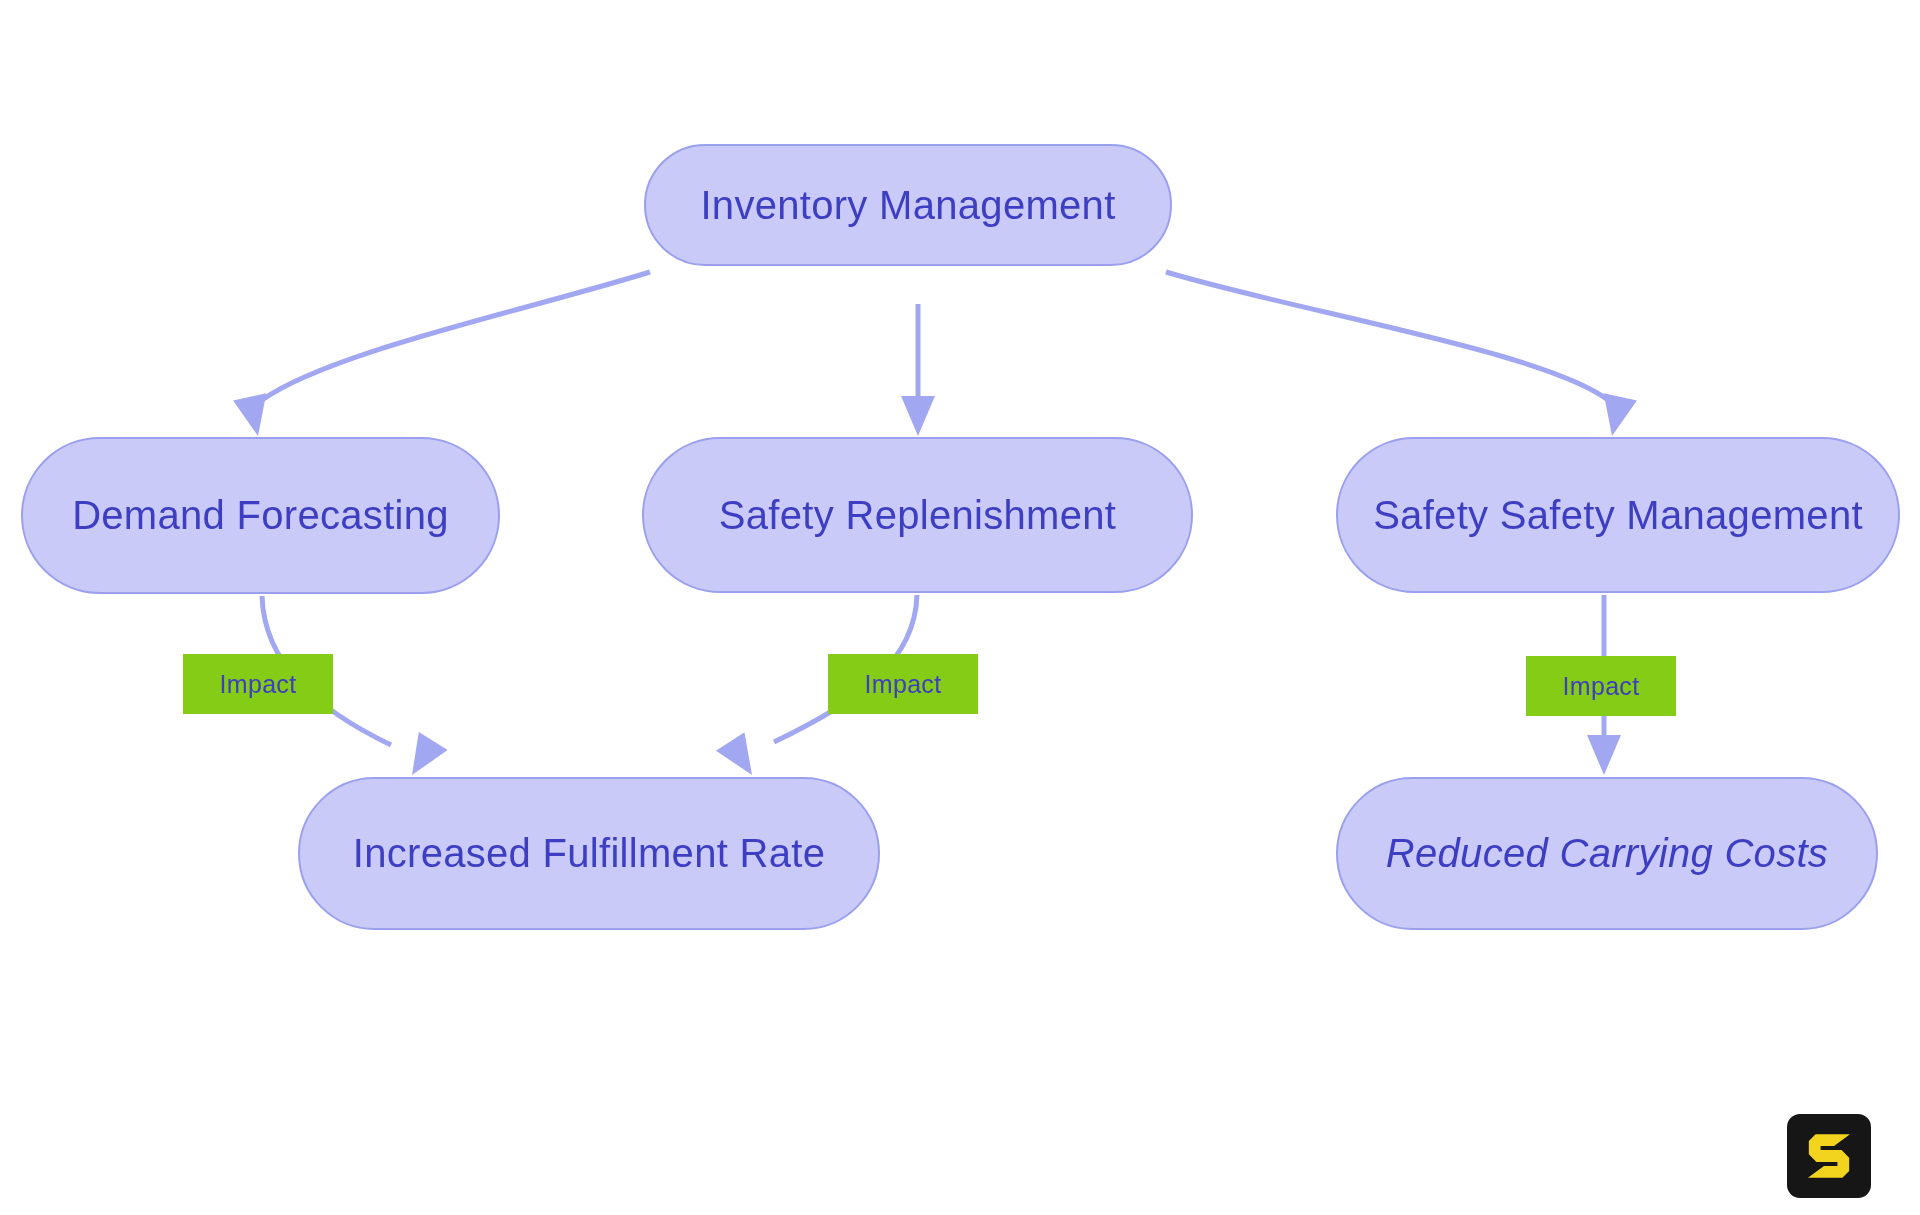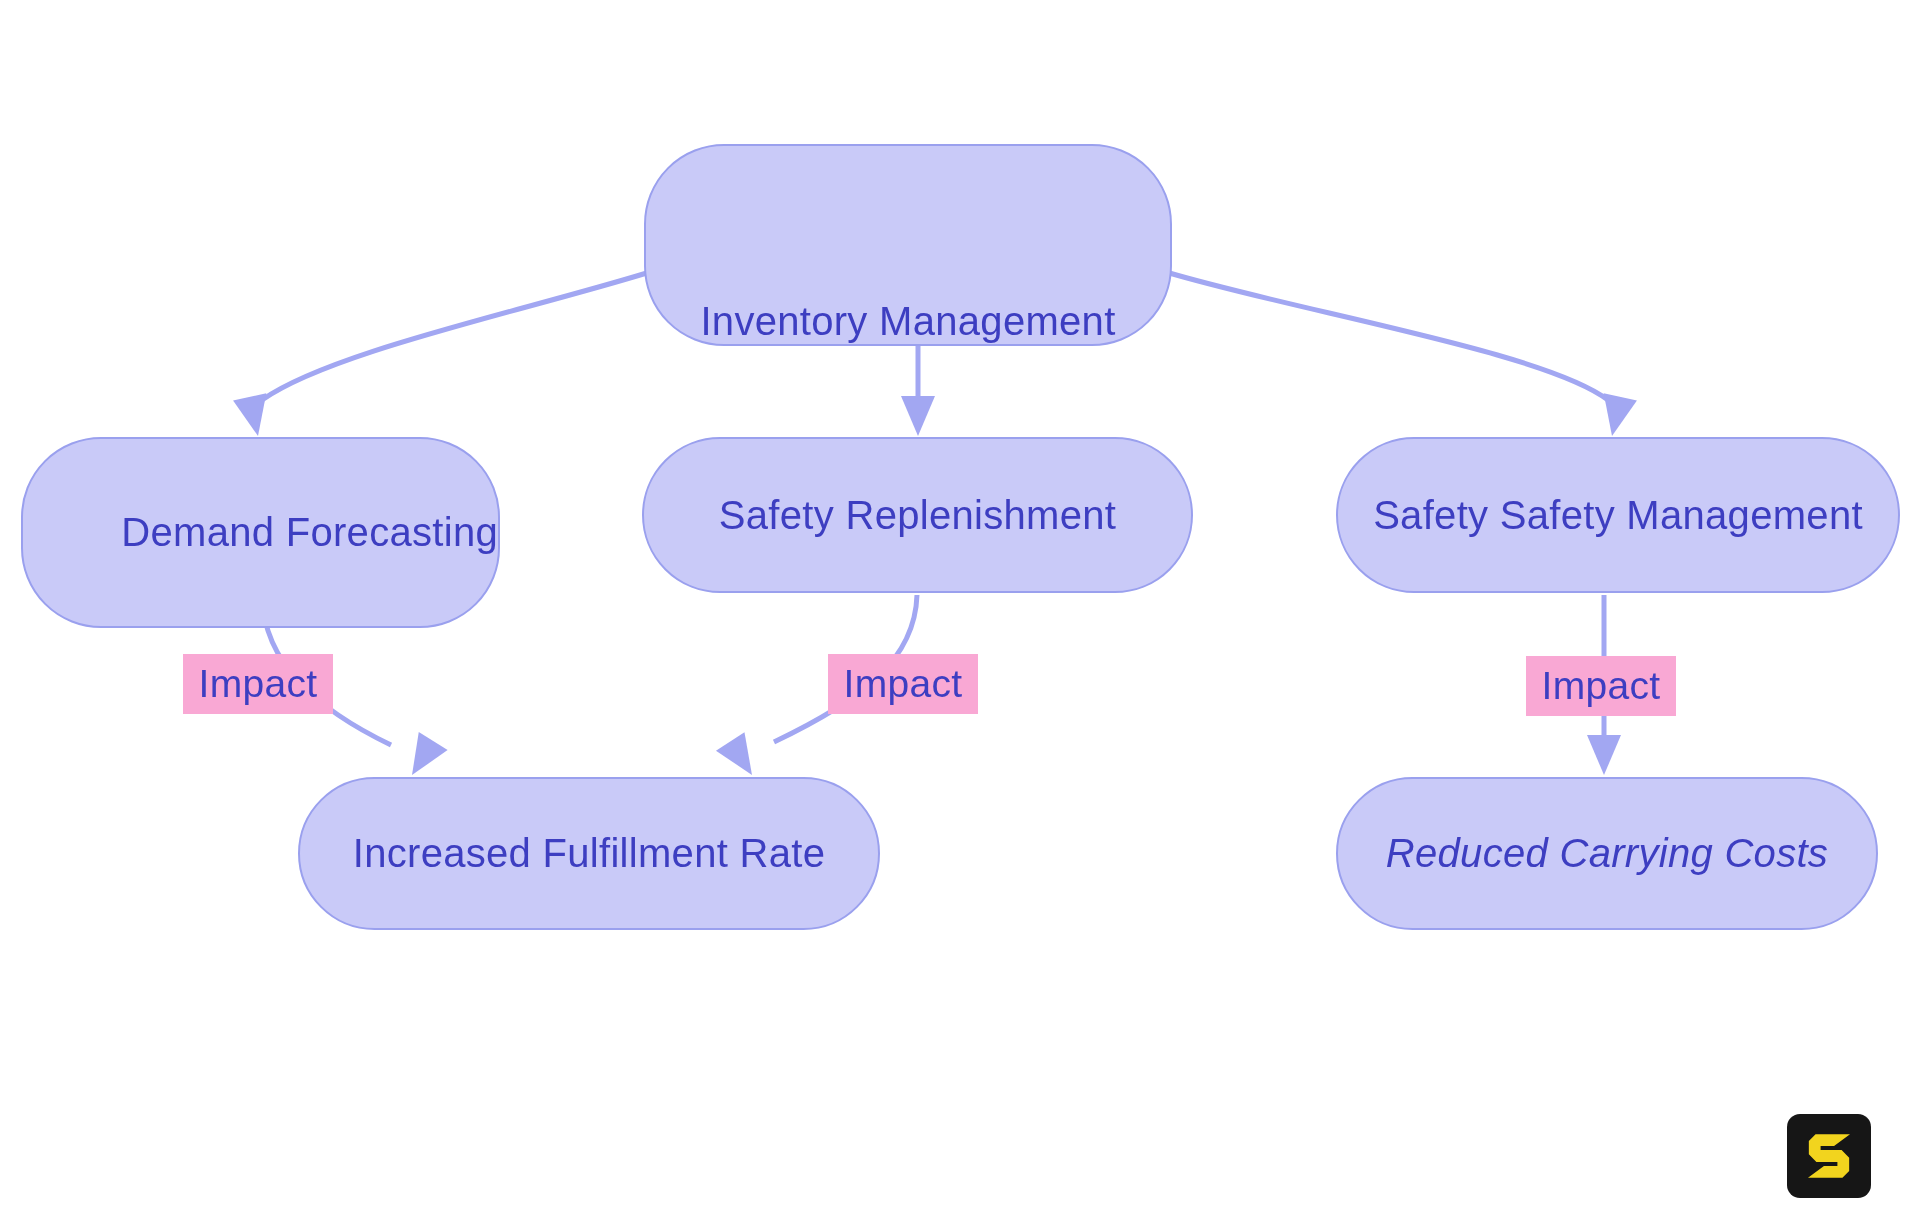--- a/index.html
+++ b/index.html
@@ -28,23 +28,23 @@
     border:2.5px solid var(--node-border);
     border-radius:80px;
     display:flex;align-items:center;justify-content:center;
     color:var(--text);
     font-size:40px;
     letter-spacing:0.3px;
     text-align:center;
   }
   .edge-label{
     position:absolute;
-    background:#f9a8d4;
+    background:#84cc16;
     color:var(--text);
-    font-size:39px;
+    font-size:25px;
     letter-spacing:0.3px;
     display:flex;align-items:center;justify-content:center;
     width:150px;height:60px;text-align:right;
   }
   .logo{
     position:absolute;
     left:1787px;top:1114px;
     width:84px;height:84px;
     background:var(--logo-bg);
     border-radius:13px;
@@ -75,25 +75,25 @@
     <polygon points="0,0 -17,-40 17,-40" transform="translate(752,775) rotate(-33)"></polygon>
 
     <path d="M 1604 595 L 1604 740"></path>
     <polygon points="0,0 -17,-40 17,-40" transform="translate(1604,775)"></polygon>
   </svg>
 
   <div class="edge-label" style="left:183px;top:654px;">Impact</div>
   <div class="edge-label" style="left:828px;top:654px;">Impact</div>
   <div class="edge-label" style="left:1526px;top:656px;">Impact</div>
 
-  <div class="node" style="left:644px;top:144px;width:528px;height:202px;align-items:flex-end;">
+  <div class="node" style="left:644px;top:144px;width:528px;height:122px;">
     <span>Inventory Management</span>
   </div>
 
-  <div class="node" style="left:21px;top:437px;width:479px;height:191px;justify-content:flex-end;">
+  <div class="node" style="left:21px;top:437px;width:479px;height:157px;">
     <span>Demand Forecasting</span>
   </div>
 
   <div class="node" style="left:642px;top:437px;width:551px;height:156px;">
     <span>Safety Replenishment</span>
   </div>
 
   <div class="node" style="left:1336px;top:437px;width:564px;height:156px;">
     <span>Safety Safety Management</span>
   </div>

